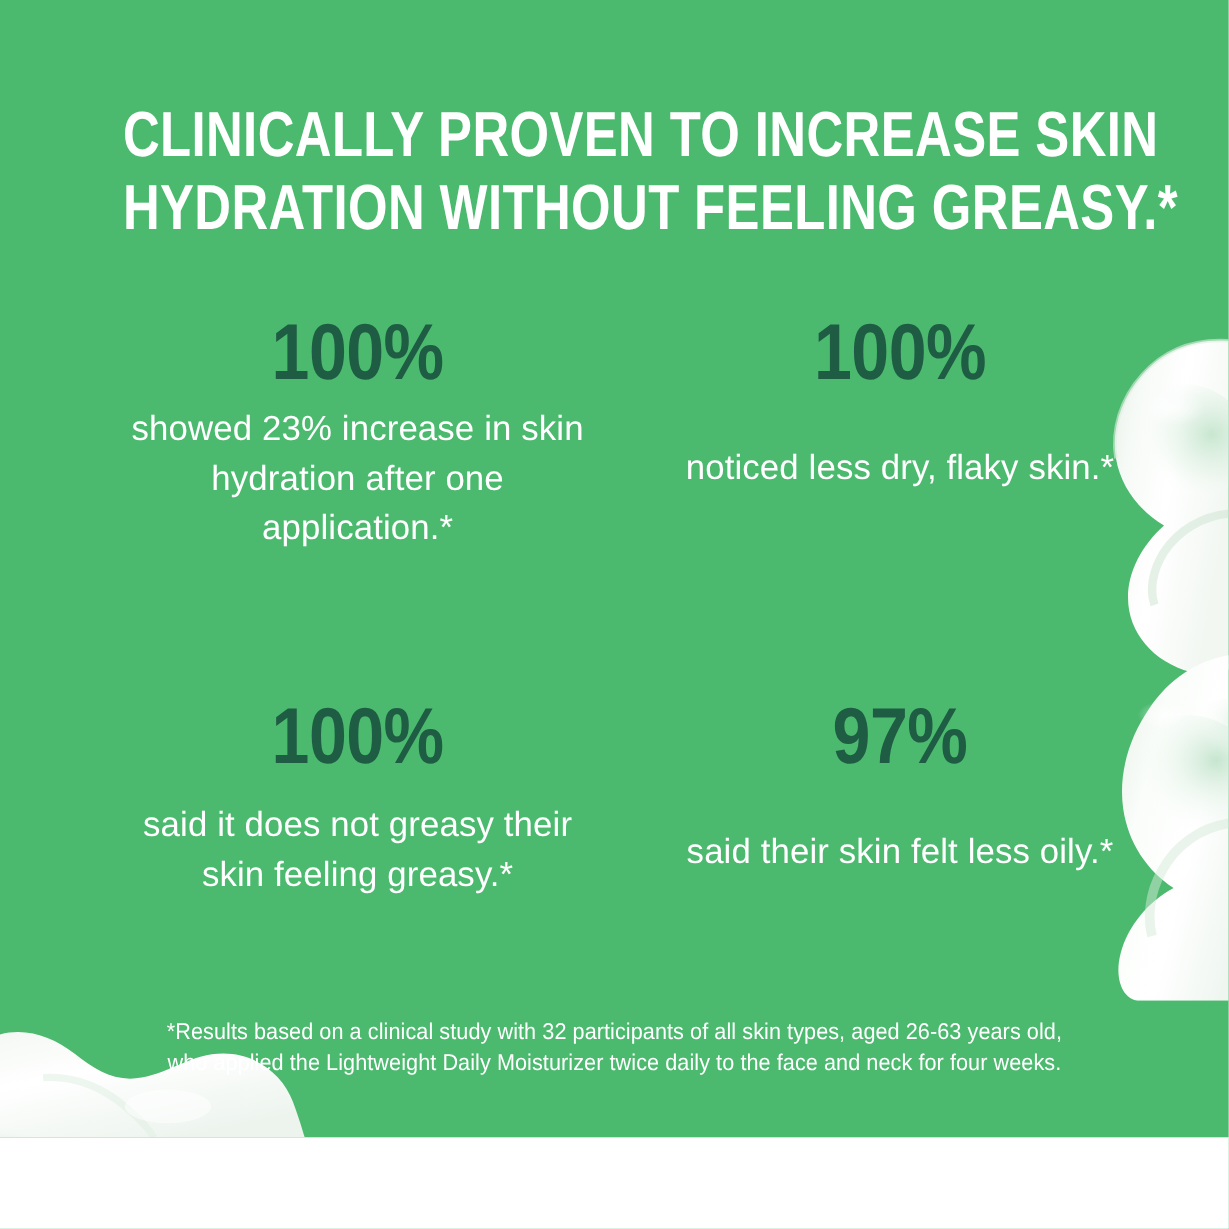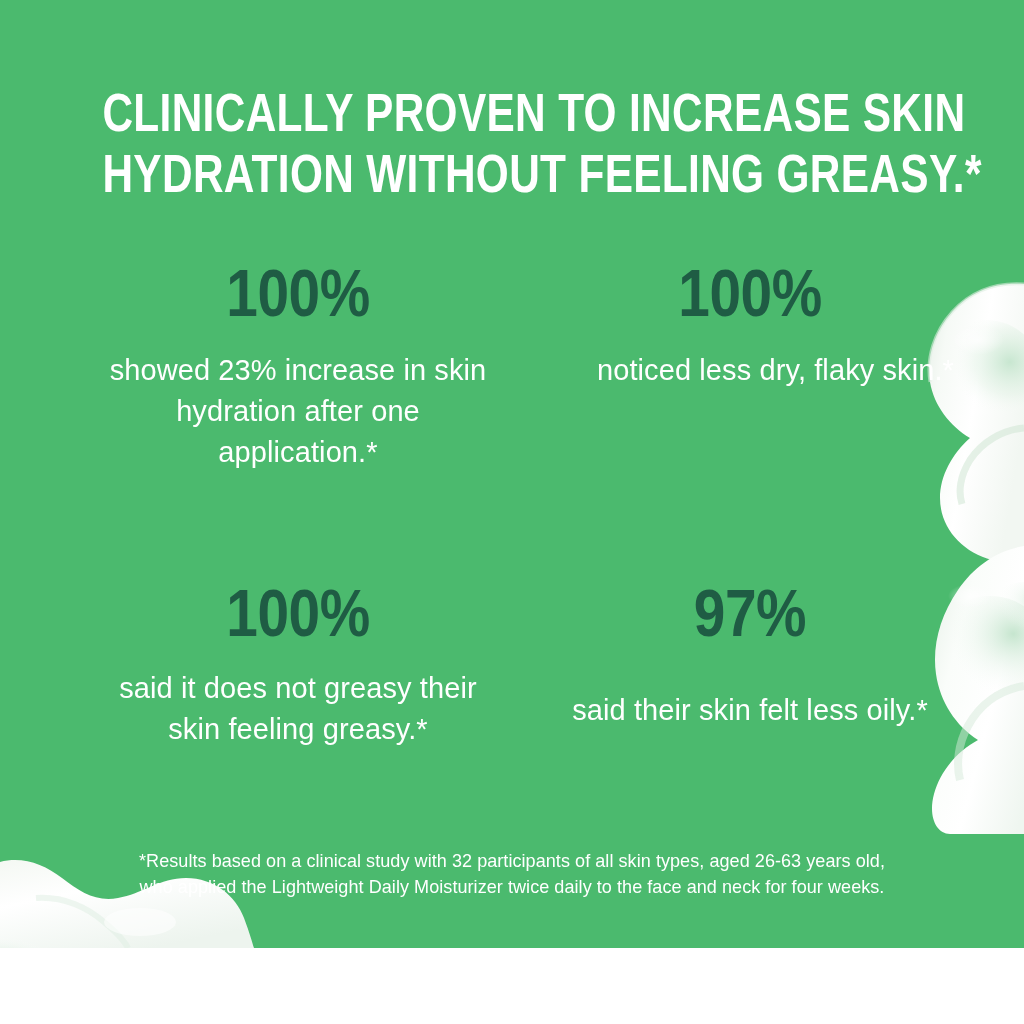--- a/index.html
+++ b/index.html
@@ -73,23 +73,23 @@
     font-family: "Liberation Sans", sans-serif;
     font-weight: 400;
     font-size: 29px;
     line-height: 41px;
     letter-spacing: 0.1px;
     margin-top: 12px;
   }
 
   
   .stat.r1c1 .stat-pct { margin-top: 8px; }
-  .stat.r1c1 .stat-desc { margin-top: 22px; }
+  .stat.r1c1 .stat-desc { margin-top: 10px; }
   .stat.r1c2 .stat-pct { margin-top: 8px; }
-  .stat.r1c2 .stat-desc { margin-top: 22px; text-align: right; }
+  .stat.r1c2 .stat-desc { margin-top: 42px; }
   .stat.r2c1 .stat-pct { margin-top: 48px; }
   .stat.r2c1 .stat-desc { margin-top: 20px; }
   .stat.r2c2 .stat-pct { margin-top: 48px; }
   .stat.r2c2 .stat-desc { margin-top: 42px; }
 
   
   .disclaimer {
     position: absolute;
     left: 112px;
     top: 848px;

